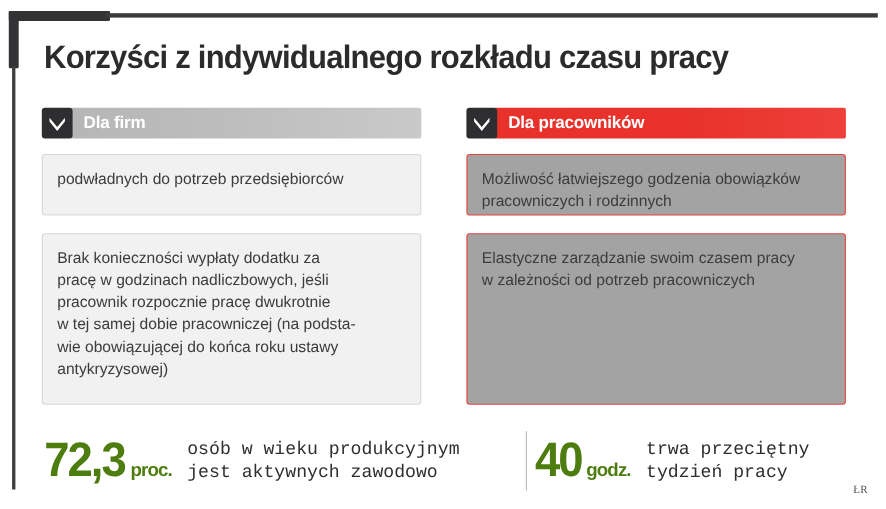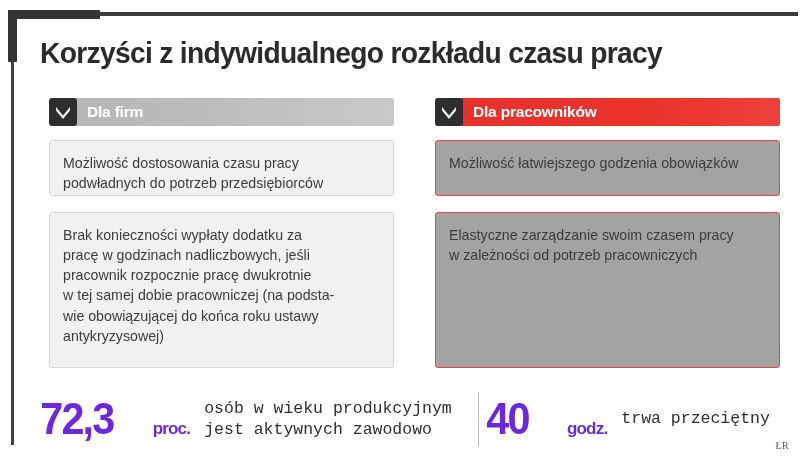--- a/index.html
+++ b/index.html
@@ -65,21 +65,20 @@
     white-space: nowrap;
     font-stretch: condensed;
     transform: scaleX(0.955);
     transform-origin: left center;
   }
 
   
   .column {
     position: absolute;
     top: 98px;
-    margin-left: 11px;
   }
   #column-firms { left: 38px; width: 345px; }
   #column-employees { left: 424px; width: 345px; }
 
   
   .col-header {
     position: relative;
     height: 28px;
     display: flex;
     align-items: stretch;
@@ -173,24 +172,23 @@
     height: 62px;
     display: flex;
     align-items: center;
   }
   #stat-workforce { left: 0px; }
   #stat-workweek  { left: 447px; }
 
   .stat-figure {
     display: flex;
     align-items: baseline;
-    color: #6d28d9;
+    color: #4d7c0f;
     font-weight: bold;
     white-space: nowrap;
-    gap: 34px;
   }
   .stat-value {
     font-size: 44px;
     letter-spacing: -2px;
     line-height: 1;
     transform: scaleX(0.94);
     transform-origin: left baseline;
   }
   .stat-unit {
     font-size: 17px;
@@ -245,21 +243,20 @@
         <path d="M2 3 L9 11.5 L16 3 L16 6.5 L9 15 L2 6.5 Z" fill="#ffffff"></path>
       </svg>
     </div>
     <div class="col-header-bar" id="header-bar-firms">Dla firm</div>
   </div>
 
   <div class="connector gray" id="connector-firms-1"></div>
   <div class="connector gray" id="connector-firms-2"></div>
 
   <div class="info-box gray" id="box-firms-1">
-    <span class="line">Możliwość dostosowania czasu pracy</span>
     <span class="line">podwładnych do potrzeb przedsiębiorców</span>
   </div>
 
   <div class="info-box gray" id="box-firms-2">
     <span class="line">Brak konieczności wypłaty dodatku za</span>
     <span class="line">pracę w godzinach nadliczbowych, jeśli</span>
     <span class="line">pracownik rozpocznie pracę dwukrotnie</span>
     <span class="line">w tej samej dobie pracowniczej (na podsta-</span>
     <span class="line">wie obowiązującej do końca roku ustawy</span>
     <span class="line">antykryzysowej)</span>
@@ -275,20 +272,21 @@
       </svg>
     </div>
     <div class="col-header-bar" id="header-bar-employees">Dla pracowników</div>
   </div>
 
   <div class="connector red" id="connector-employees-1"></div>
   <div class="connector red" id="connector-employees-2"></div>
 
   <div class="info-box red" id="box-employees-1">
     <span class="line">Możliwość łatwiejszego godzenia obowiązków</span>
+    <span class="line">pracowniczych i rodzinnych</span>
   </div>
 
   <div class="info-box red" id="box-employees-2">
     <span class="line">Elastyczne zarządzanie swoim czasem pracy</span>
     <span class="line">w zależności od potrzeb pracowniczych</span>
   </div>
 </div>
 
 <div id="stats">
 
@@ -305,17 +303,18 @@
 
   <div id="stats-divider"></div>
 
   <div class="stat" id="stat-workweek">
     <div class="stat-figure">
       <span class="stat-value">40</span>
       <span class="stat-unit">godz.</span>
     </div>
     <div class="stat-desc">
       <span class="line">trwa przeciętny</span>
+      <span class="line">tydzień pracy</span>
     </div>
   </div>
 </div>
 
 <div id="credit">ŁR</div>
 
 </body></html>

